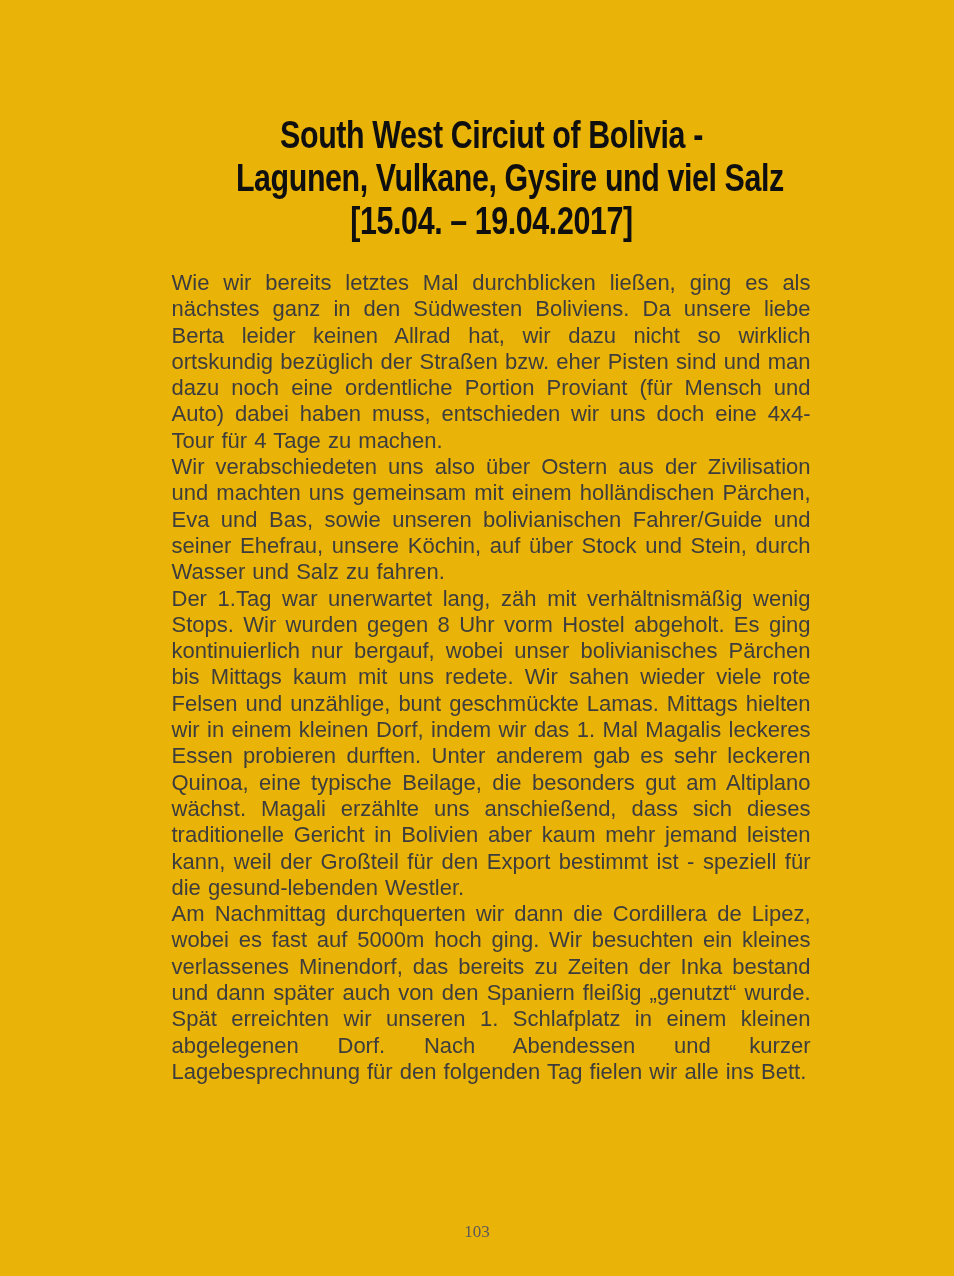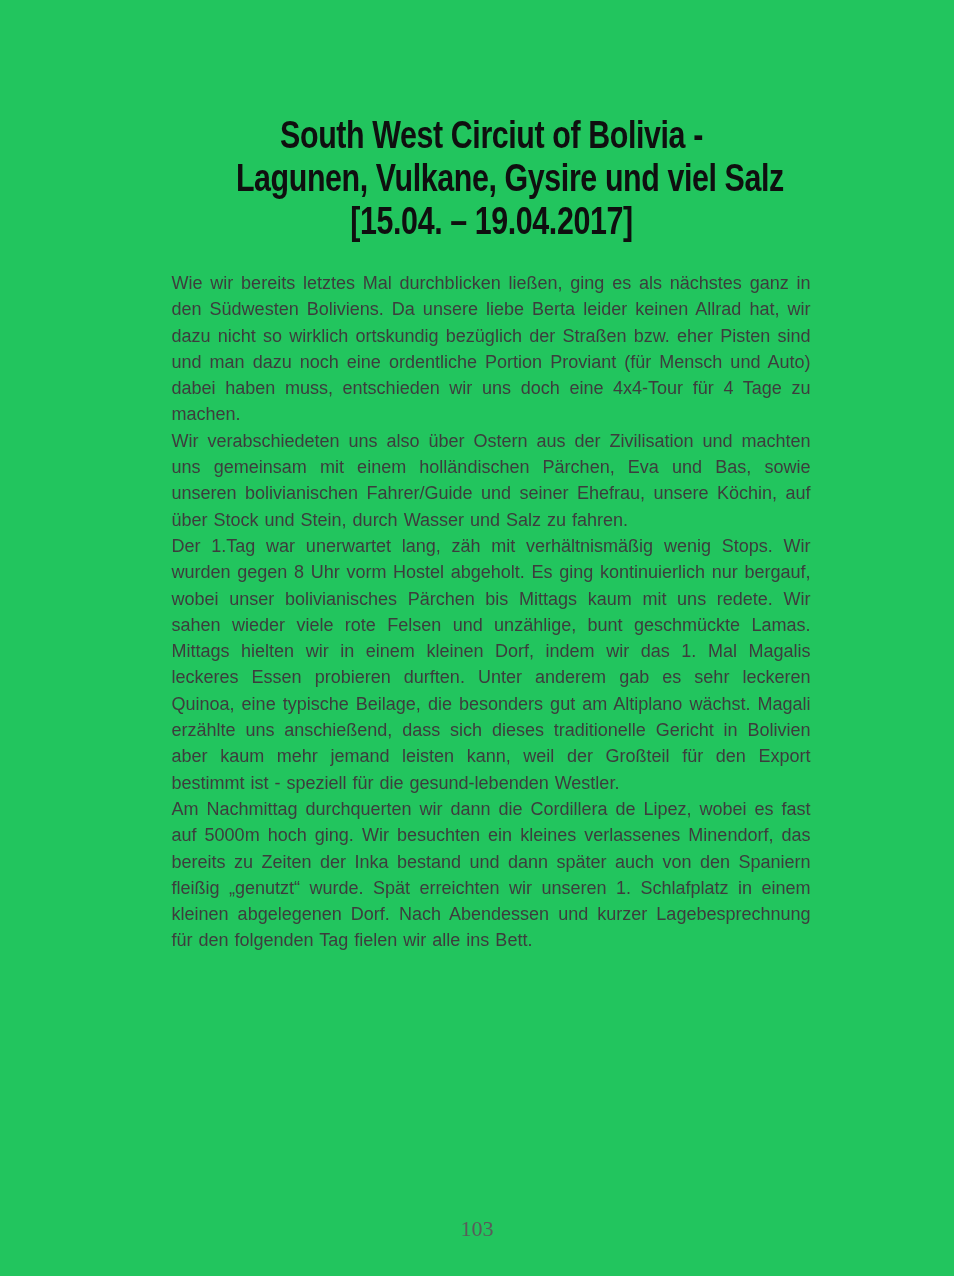--- a/index.html
+++ b/index.html
@@ -4,21 +4,21 @@
 <style>
   html, body {
     margin: 0;
     padding: 0;
     background: #ffffff;
   }
   .page {
     position: relative;
     width: 954px;
     height: 1276px;
-    background: #22c55e;
+    background: #eab308;
     overflow: hidden;
     font-family: "Liberation Sans", sans-serif;
     box-sizing: border-box;
     padding-left: 28px;
   }
   .content {
     width: 639px;
     margin: 0 auto;
     padding-top: 114px;
   }
@@ -33,35 +33,35 @@
     transform: scaleX(0.80);
     transform-origin: 50% 0;
     white-space: nowrap;
   }
   .title-line {
     display: block;
   }
   .body-text p {
     margin: 0;
     padding: 0;
-    font-size: 18px;
+    font-size: 22px;
     line-height: 26.3px;
     color: #3d3d3d;
     text-align: justify;
     text-justify: inter-word;
     word-spacing: 1px;
   }
   .page-number {
     position: absolute;
     left: 0;
     right: 0;
     bottom: 34px;
     text-align: center;
     font-family: "Liberation Serif", serif;
-    font-size: 22px;
+    font-size: 17px;
     color: #5a5a5a;
   }
 </style>
 </head>
 <body>
 
 <div class="page">
   <div class="content">
 
     <h1 class="doc-title">

